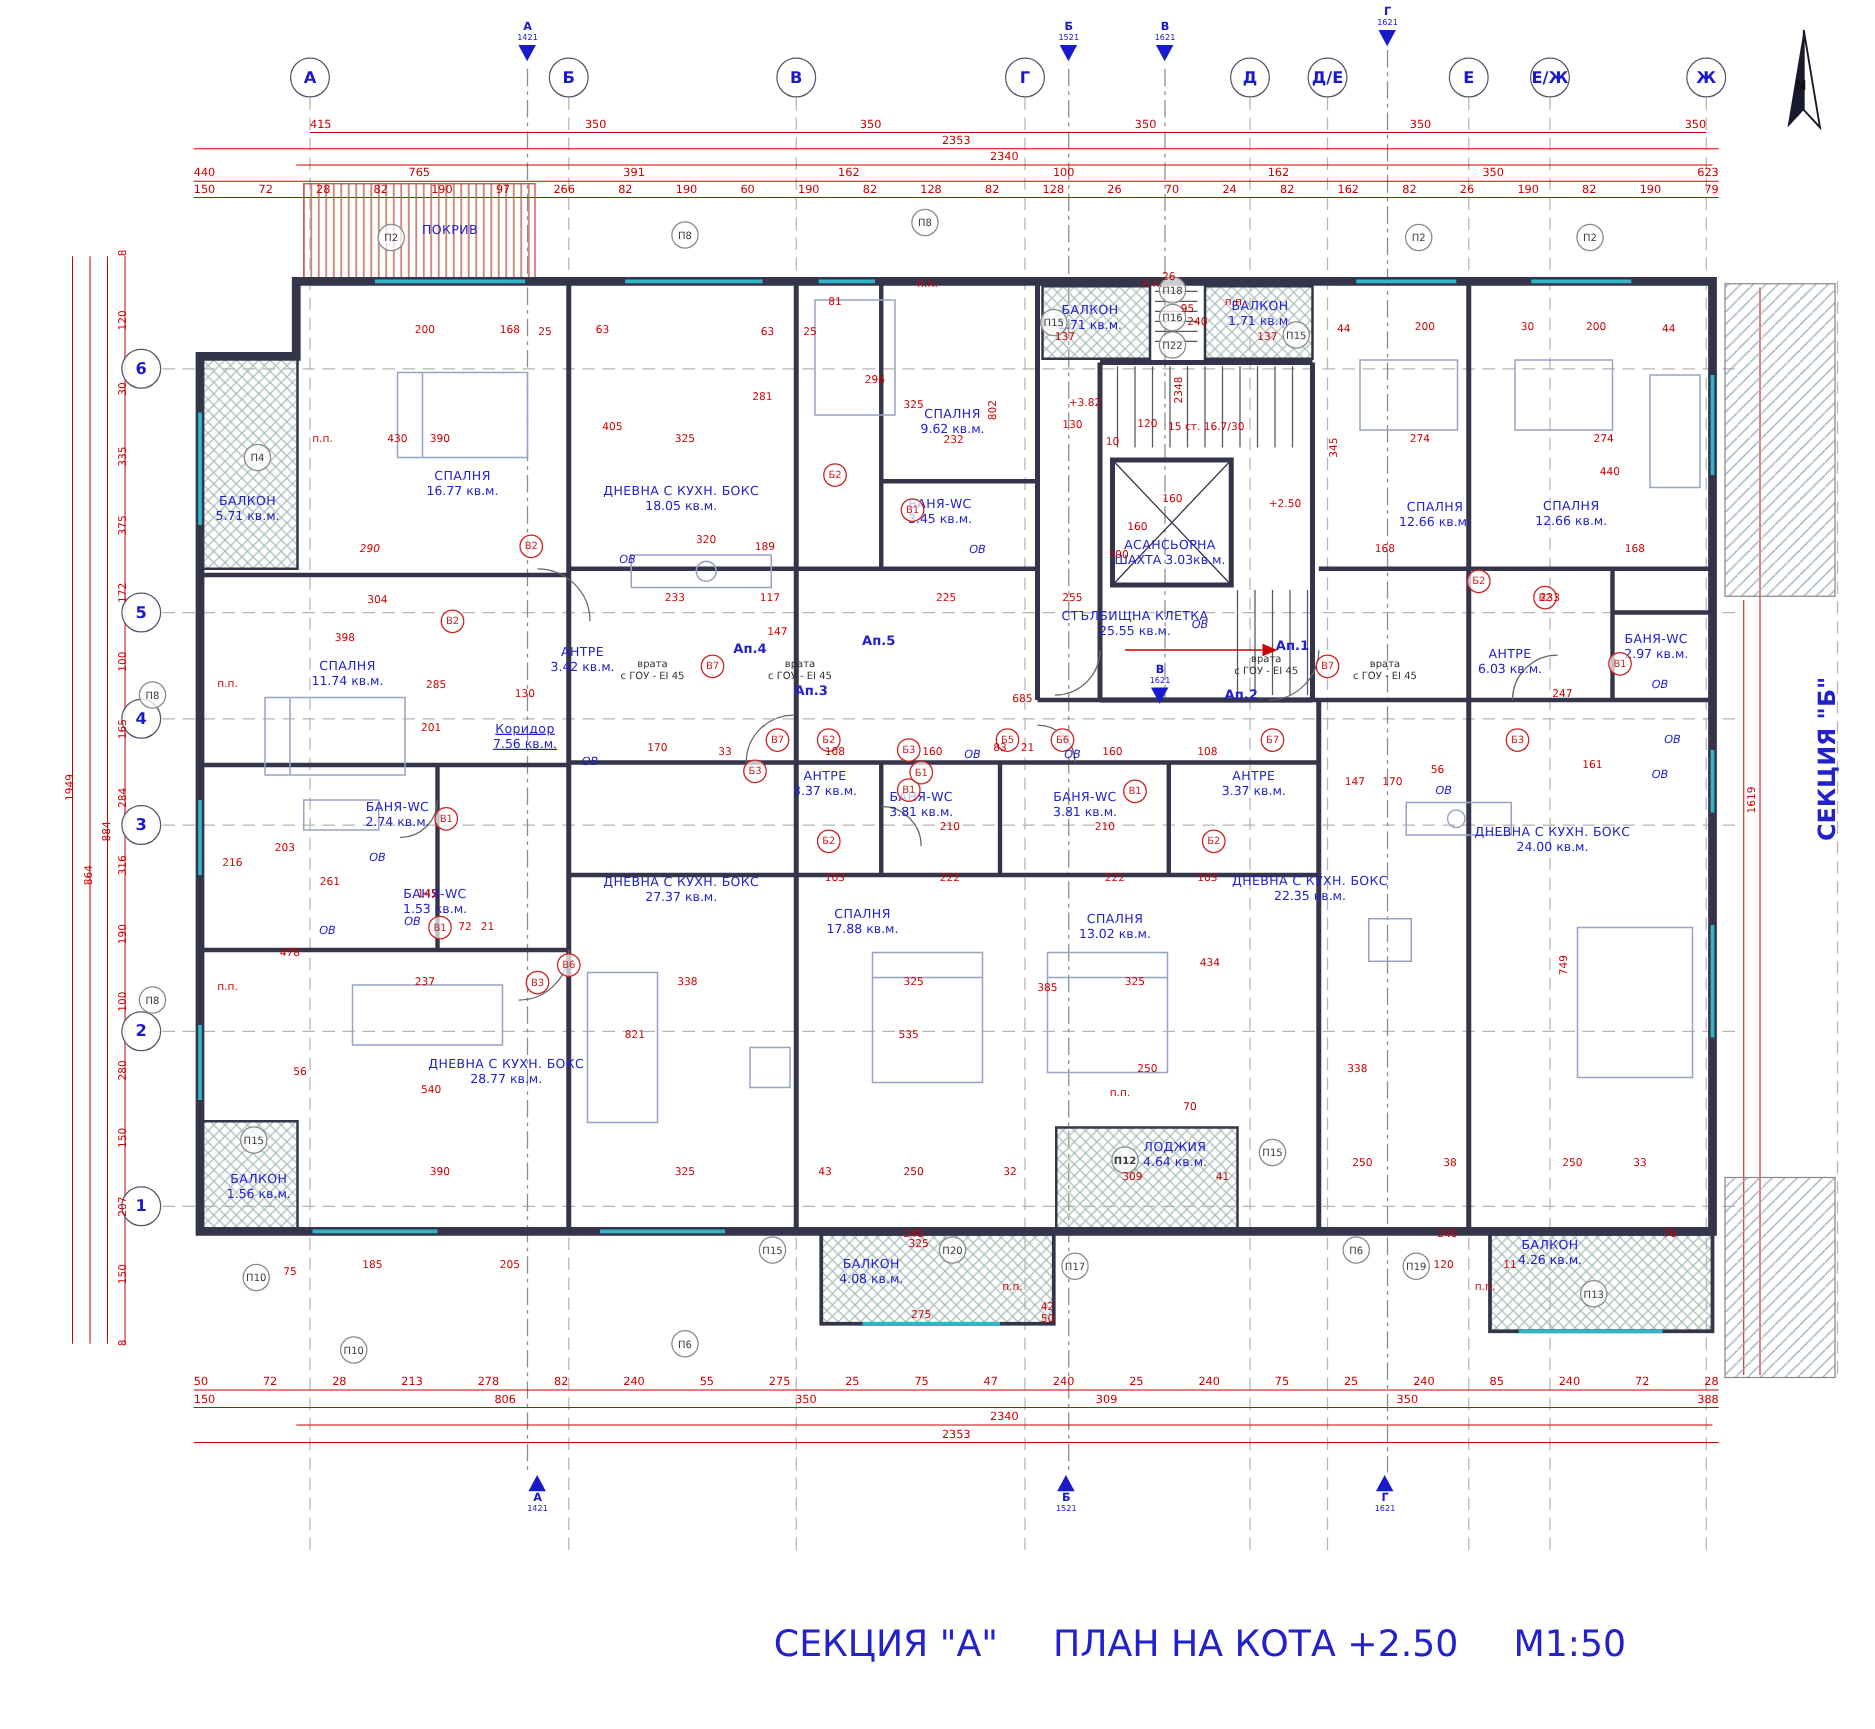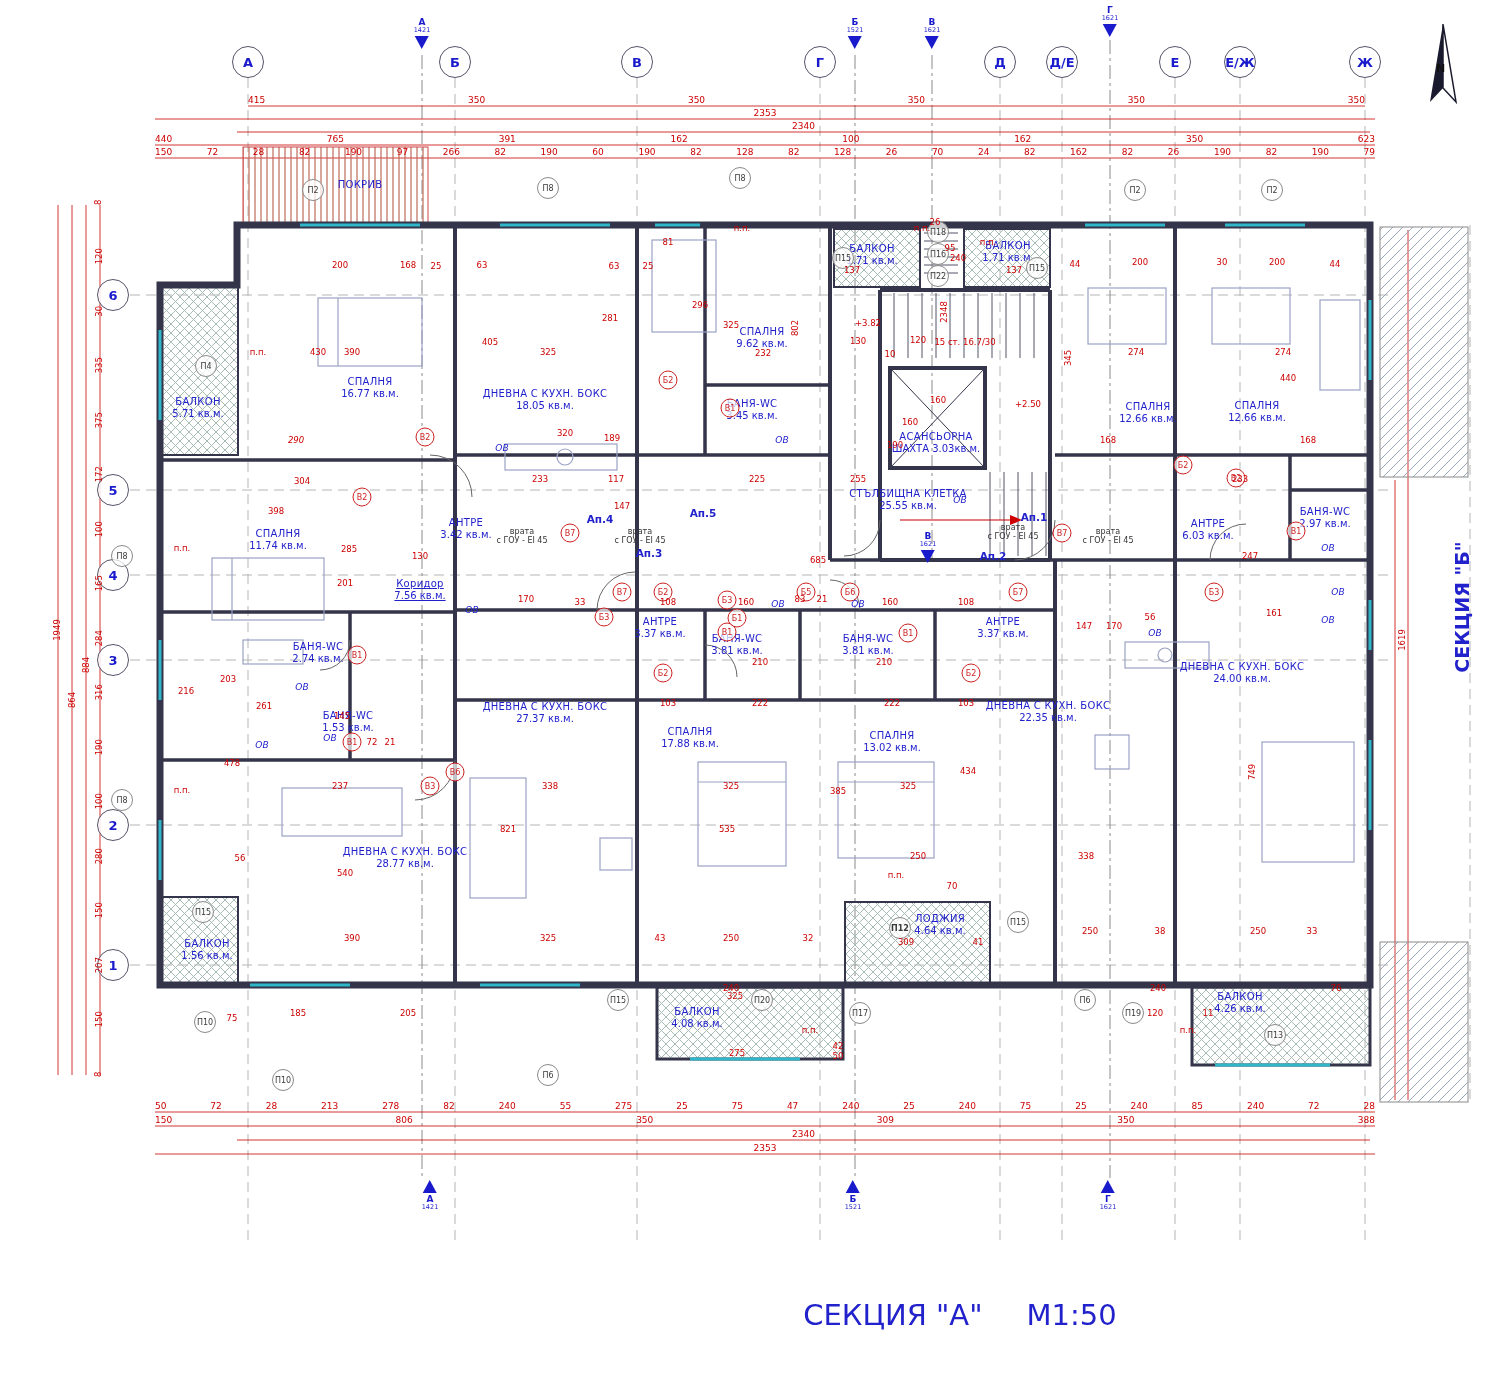--- a/index.html
+++ b/index.html
@@ -700,16 +700,17 @@
       <span class="snum v" style="left: 944px; top: 312px;">2348</span>
       <span class="snum v" style="left: 795px; top: 328px;">802</span>
       <span class="snum v" style="left: 1252px; top: 772px;">749</span>
       <span class="snum v" style="left: 1068px; top: 358px;">345</span>
     </div>
 
   <div class="sekb">СЕКЦИЯ "Б"</div>
 
   <div class="title-row">
     <span>СЕКЦИЯ "А"</span>
+    <span>ПЛАН НА КОТА +2.50</span>
     <span>М1:50</span>
   </div>
 
 </div>
 
 </body></html>

